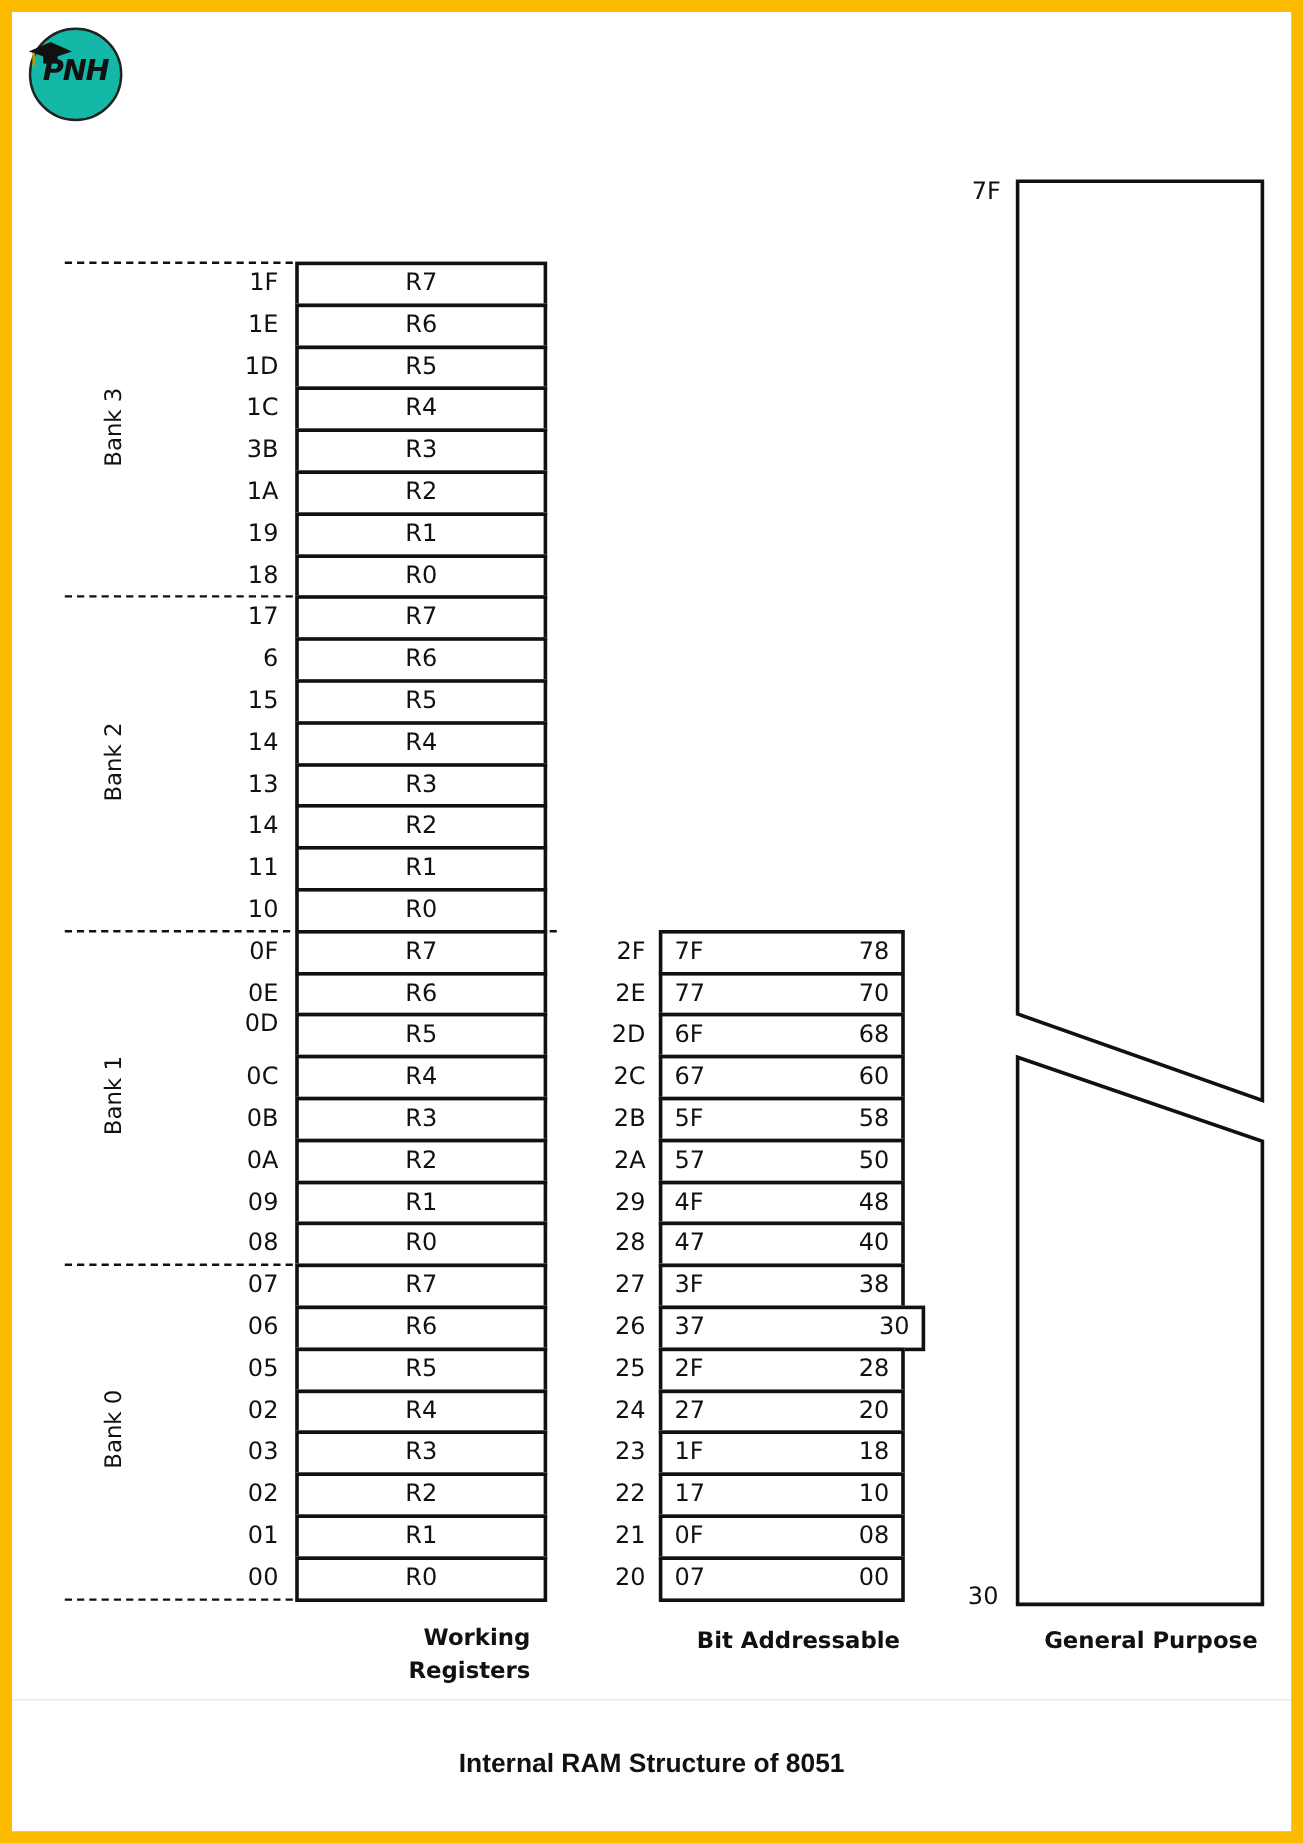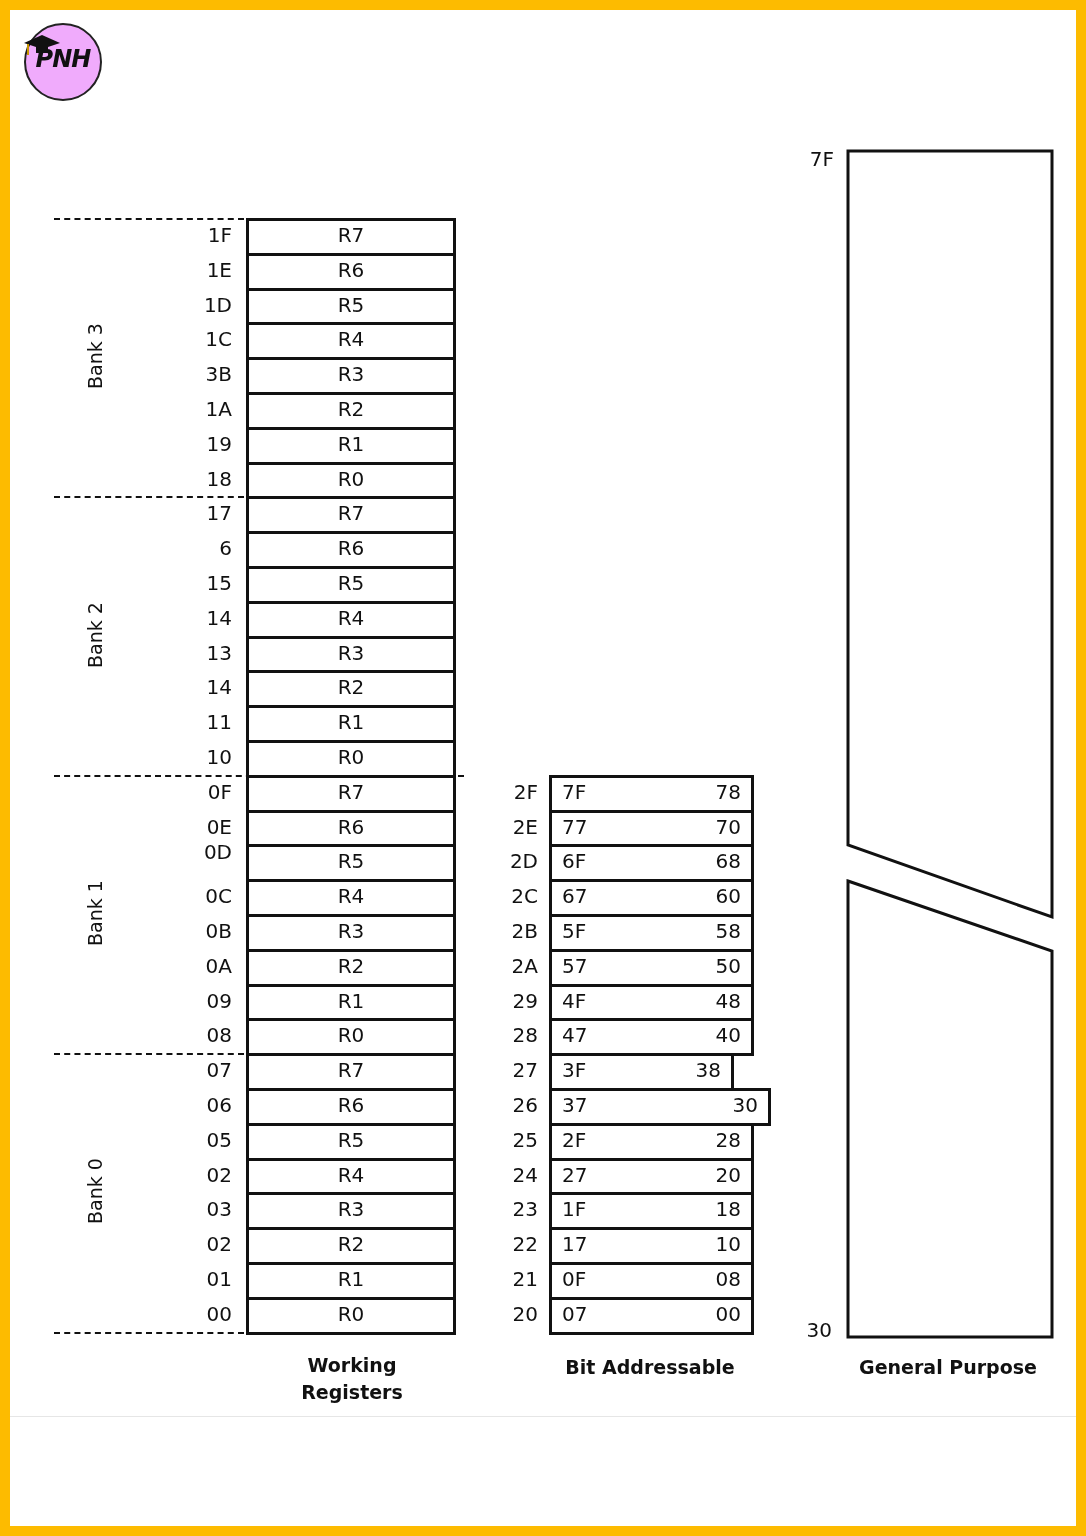--- a/index.html
+++ b/index.html
@@ -1,27 +1,27 @@
 <!DOCTYPE html>
 <html><head>
 <meta charset="utf-8">
 <style>
   html, body { margin:0; padding:0; }
   body { width:1086px; height:1536px; background:#FDBB00; position:relative; overflow:hidden; font-family:"DejaVu Sans", sans-serif; }
   .frame { position:absolute; left:10px; top:10px; width:1066px; height:1516px; background:#ffffff; }
-  .logo { position:absolute; left:24px; top:23px; width:78px; height:78px; border-radius:50%; background:#f0abfc; border:2px solid #222; box-sizing:border-box; }
+  .logo { position:absolute; left:24px; top:23px; width:78px; height:78px; border-radius:50%; background:#14b8a6; border:2px solid #222; box-sizing:border-box; }
   .logo-text { position:absolute; left:0; top:20px; width:100%; text-align:center; font:bold italic 24px "DejaVu Sans", sans-serif; color:#111; letter-spacing:-1px; }
   .abs { position:absolute; }
   .addr { position:absolute; font-family:"DejaVu Sans", sans-serif; font-size:20px; color:#111; text-align:right; width:44px; line-height:34px; }
   .cell { position:absolute; box-sizing:border-box; border:3px solid #111; background:#fff; font-size:20px; color:#111; line-height:28px; }
   .reg { text-align:center; }
   .bitcell span { position:absolute; top:0; }
   .bank-label { position:absolute; transform:rotate(-90deg); transform-origin:center center; font-size:19px; color:#111; white-space:nowrap; width:120px; text-align:center; }
   .dash { position:absolute; height:0; border-top:2px dashed #111; }
-  .col-label { position:absolute; font-weight:bold; font-size:19px; text-align:center; color:#111; line-height:27px; }
+  .col-label { position:absolute; font-weight:bold; font-size:19px; text-align:right; color:#111; line-height:27px; }
   .caption { position:absolute; left:0; width:1066px; text-align:center; top:1447px; font:bold 22px "Liberation Sans", sans-serif; color:#111; }
   .divider { position:absolute; left:0; top:1406px; width:1066px; height:1px; background:#e6e6e6; }
 </style>
 </head>
 <body>
 
 <div class="frame">
   <div class="logo" style="left:14px;top:13px;">
     <svg class="abs" style="left:-4px;top:8px" width="40" height="26" viewBox="0 0 40 26">
       <polygon points="2,10 20,2 38,10 20,16" fill="#111"></polygon>
@@ -139,21 +139,21 @@
       <div class="cell bitcell" style="left:539px;top:973.5999999999999px;width:205px;height:37.8px">
       <span style="left:10px">4F</span>
       <span style="right:10px">48</span>
       </div>
       <div class="addr" style="left:484px;top:1008.4px">28</div>
       <div class="cell bitcell" style="left:539px;top:1008.4px;width:205px;height:37.8px">
       <span style="left:10px">47</span>
       <span style="right:10px">40</span>
       </div>
       <div class="addr" style="left:484px;top:1043.1999999999998px">27</div>
-      <div class="cell bitcell" style="left:539px;top:1043.1999999999998px;width:185px;height:37.8px">
+      <div class="cell bitcell" style="left:539px;top:1043.1999999999998px;width:205px;height:37.8px">
       <span style="left:10px">3F</span>
       <span style="right:10px">38</span>
       </div>
       <div class="addr" style="left:484px;top:1078px">26</div>
       <div class="cell bitcell" style="left:539px;top:1078px;width:222px;height:37.8px">
       <span style="left:10px">37</span>
       <span style="right:10px">30</span>
       </div>
       <div class="addr" style="left:484px;top:1112.8px">25</div>
       <div class="cell bitcell" style="left:539px;top:1112.8px;width:205px;height:37.8px">
@@ -194,13 +194,14 @@
     </div>
 
   <div class="col-label" style="left:252px;top:1342px;width:180px;">
     <div>Working</div>
     <div>Registers</div>
   </div>
   <div class="col-label" style="left:540px;top:1344px;width:200px;">Bit Addressable</div>
   <div class="col-label" style="left:838px;top:1344px;width:200px;">General Purpose</div>
 
   <div class="divider"></div>
+  <div class="caption">Internal RAM Structure of 8051</div>
 </div>
 
 </body></html>

